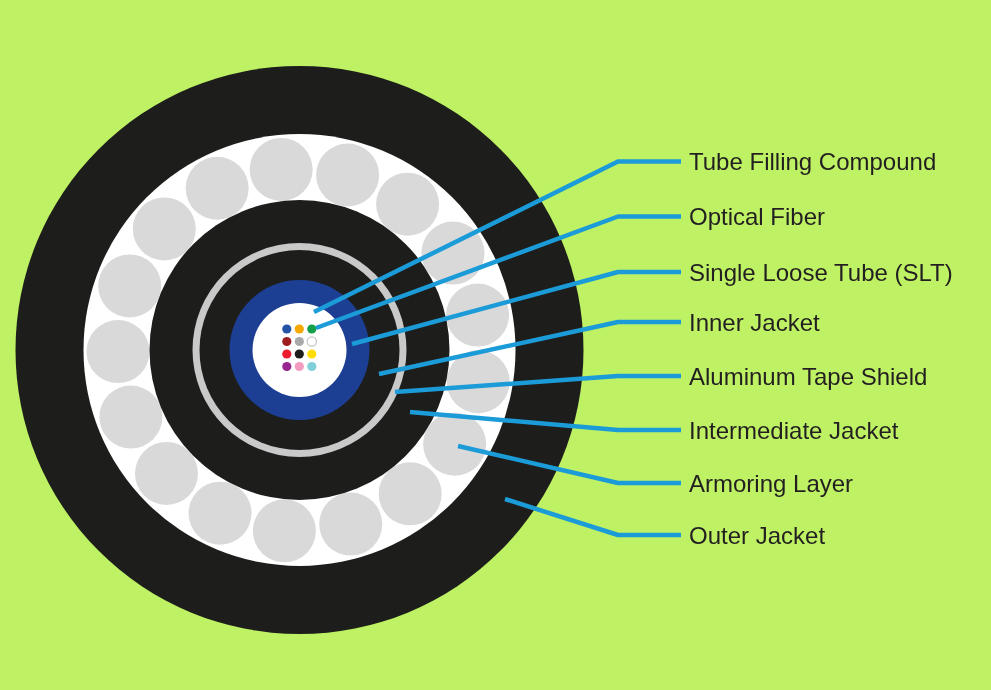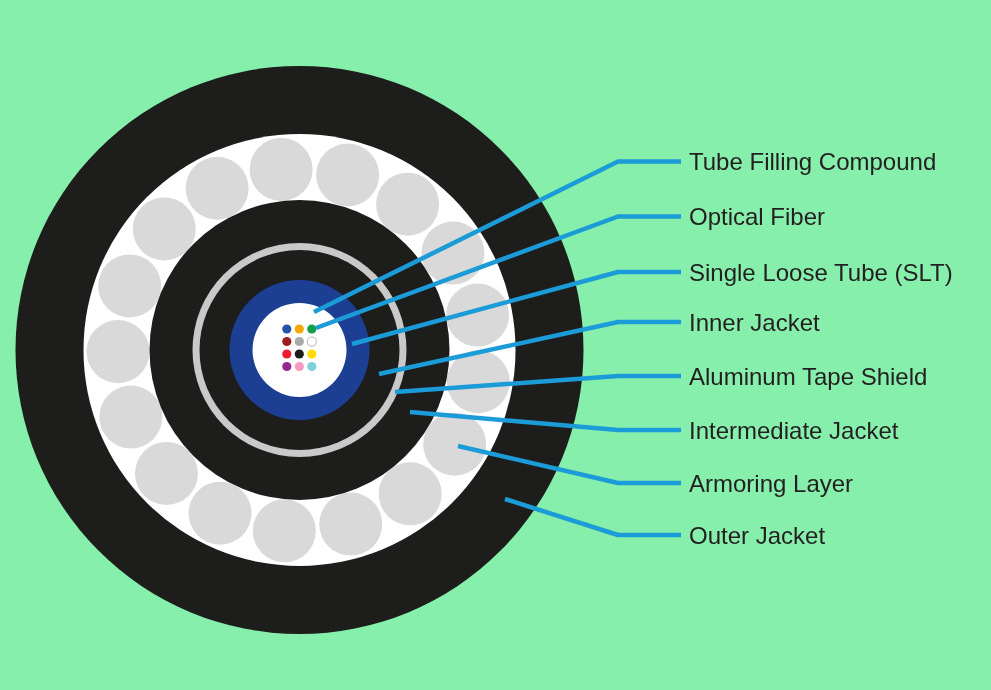--- a/index.html
+++ b/index.html
@@ -4,21 +4,21 @@
 <style>
   html, body {
     margin: 0;
     padding: 0;
     background: #ffffff;
   }
   .page {
     position: relative;
     width: 991px;
     height: 690px;
-    background: #86efac;
+    background: #bef264;
     overflow: hidden;
   }
   svg.diagram {
     display: block;
     width: 991px;
     height: 690px;
   }
   svg.diagram text {
     font-family: "Liberation Sans", sans-serif;
     font-size: 24px;

